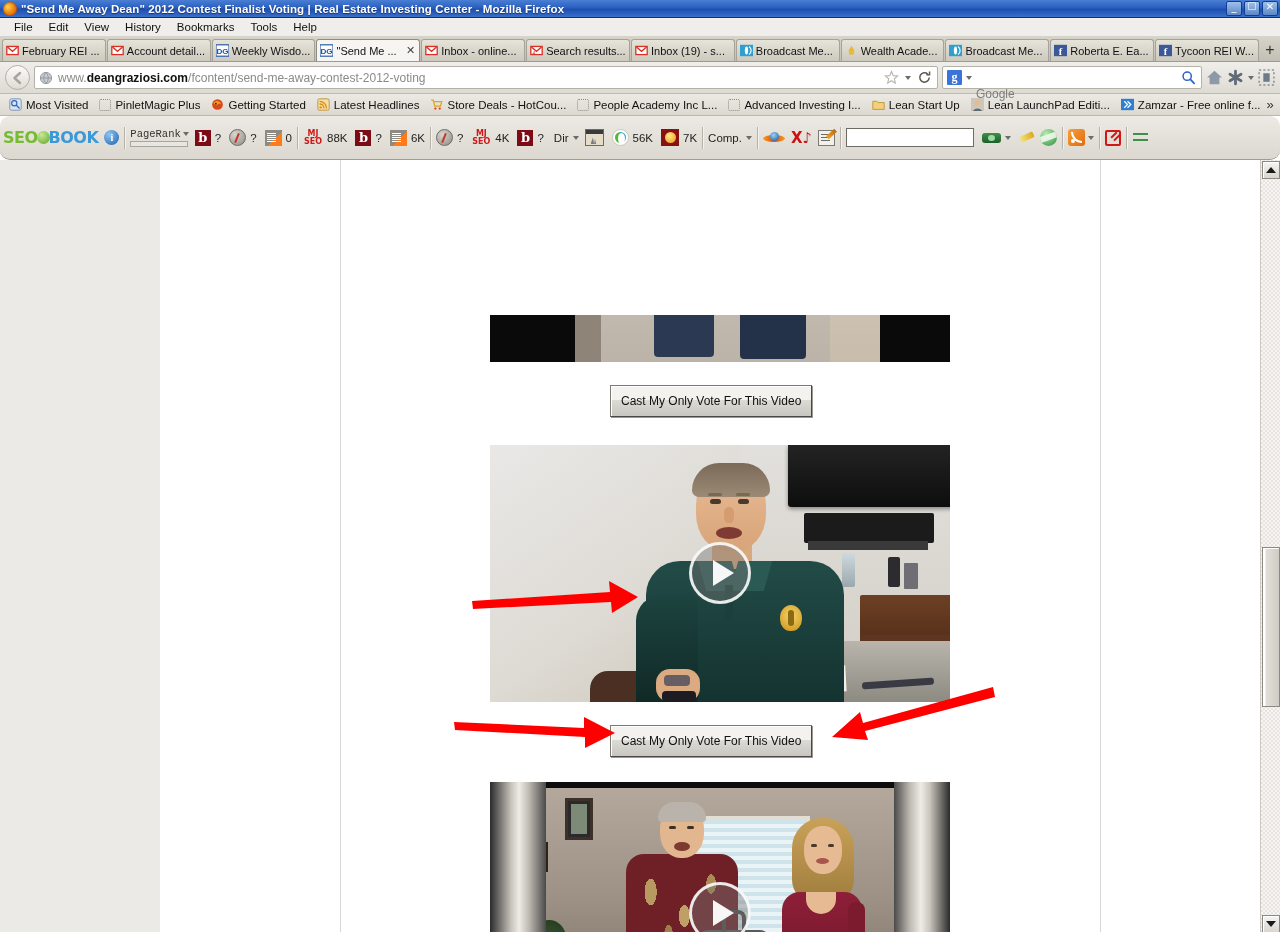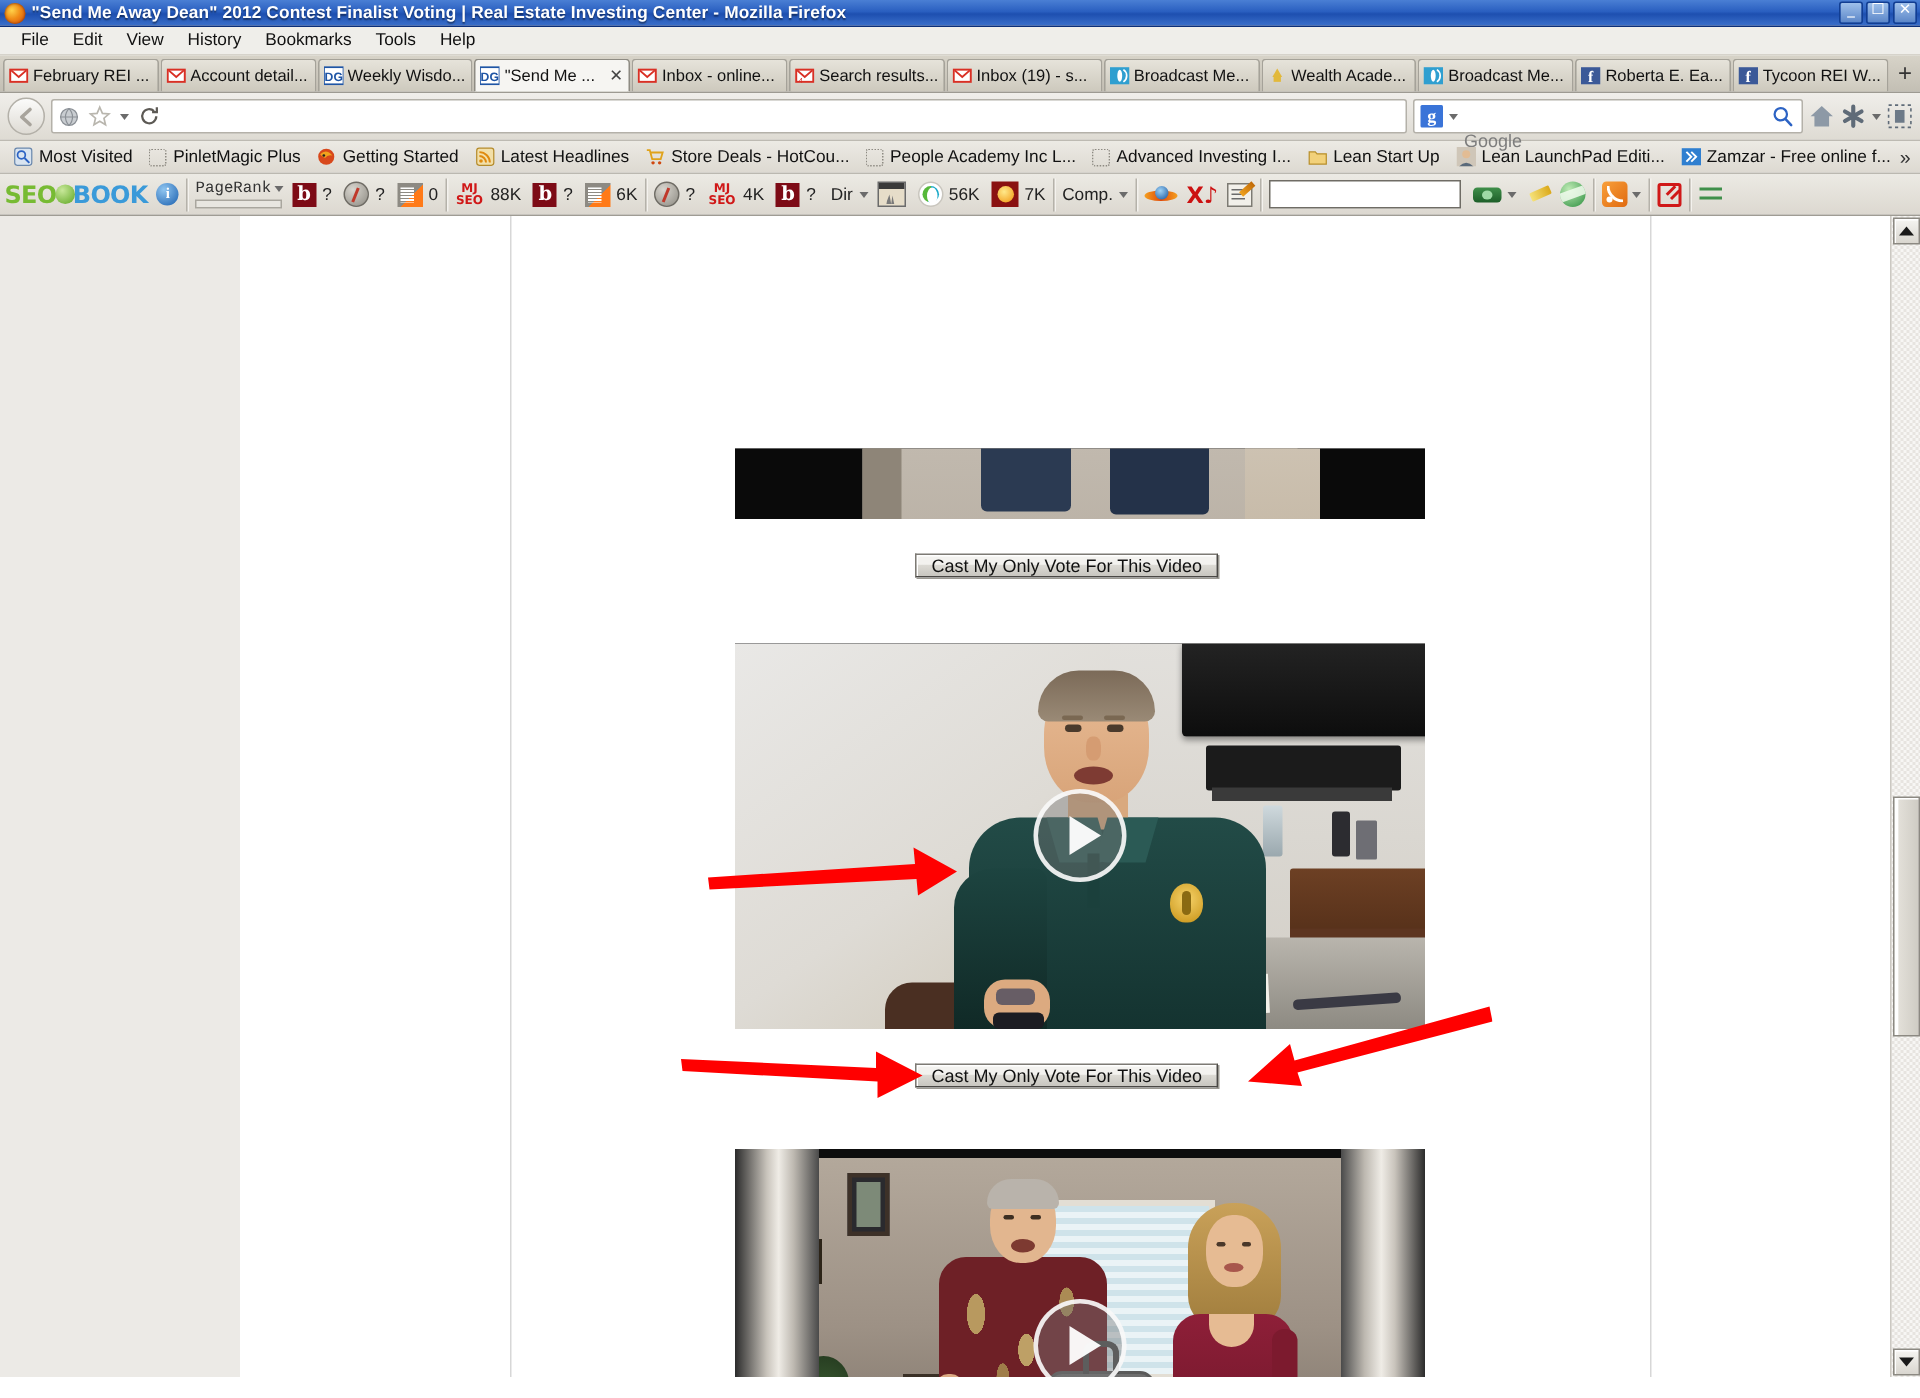--- a/index.html
+++ b/index.html
@@ -101,23 +101,24 @@
     border-bottom:1px solid #bbb8b0; overflow:hidden;
   }
   .bm{ display:flex;align-items:center;gap:4px; padding:1px 5px; font-size:11.5px;
        color:#111; white-space:nowrap; cursor:default; }
   .bmico{ width:13px;height:13px;flex:0 0 auto; }
   .bm-placeholder{ width:12px;height:12px;border:1px dotted #8d8a82;border-radius:2px;}
   #bmoverflow{ margin-left:auto; font-size:13px; color:#333; padding-right:4px; }
 
   
   #seotoolbar{
-    height:28px; background:linear-gradient(to bottom,#eceae4,#dcd8d0);
+    height:44px; background:linear-gradient(to bottom,#eceae4,#dcd8d0);
     display:flex; align-items:center; padding:0 3px; gap:0;
     border-bottom:1px solid #9f9c94;
+    border-radius:10px;
   }
   .sep{ width:1px; height:22px; background:#b5b2aa; margin:0 5px; flex:0 0 auto;
         box-shadow:1px 0 0 #f4f2ee;}
   .seogrp{ display:flex; align-items:center; gap:4px; flex:0 0 auto; }
   .slabel{ font-size:11.5px; color:#222; }
   #seologo{ display:flex; align-items:center; font-weight:bold; font-size:16px;
     letter-spacing:-.5px; font-family:"DejaVu Sans",sans-serif; }
   .sb-green{ color:#77bb33; } .sb-blue{ color:#3a9ad9; }
   .sb-ball{ width:13px;height:13px;border-radius:50%;
     background:radial-gradient(circle at 35% 30%,#c8e89a,#5da620);
@@ -356,21 +357,21 @@
 
   
   .playbtn{ position:absolute; width:62px; height:62px; border-radius:50%;
     border:3px solid rgba(255,255,255,.88); background:rgba(120,120,120,.42);
     display:flex; align-items:center; justify-content:center; }
   .playbtn .tri{ width:0;height:0;border-left:21px solid rgba(255,255,255,.95);
     border-top:13px solid transparent; border-bottom:13px solid transparent; margin-left:6px; }
 
   
   .votebtn{
-    position:absolute; height:16px; padding:0 10px;
+    position:absolute; height:32px; padding:0 10px;
     background:linear-gradient(to bottom,#f3f2ef 0 45%,#dddbd5 46%,#c8c6c0 100%);
     border:1px solid #7d7a74; border-right-color:#4a4845; border-bottom-color:#4a4845;
     box-shadow:inset 1px 1px 0 #ffffff, 1px 1px 0 #9b9992;
     font-size:12px; color:#111; display:flex; align-items:center; justify-content:center;
     white-space:nowrap; font-family:"Liberation Sans", sans-serif;
   }
 
   
   #keithbox{
     position:absolute; left:325px; top:400px; width:150px; height:77px;
@@ -523,20 +524,21 @@
   <div id="backbtn">
     <svg width="16" height="16" viewBox="0 0 16 16">
         <path d="M10 3 L4.5 8 L10 13" fill="none" stroke="#a8a49c" stroke-width="2.4" stroke-linecap="round" stroke-linejoin="round"></path>
       </svg>
   </div>
   <div id="urlbox">
     <svg class="globe" viewBox="0 0 16 16">
         <circle cx="8" cy="8" r="6.4" fill="#c9cdd1" stroke="#8b9096" stroke-width="1"></circle>
         <path d="M1.6 8 H14.4 M8 1.6 a9 9 0 0 1 0 12.8 a9 9 0 0 1 0 -12.8" fill="none" stroke="#8b9096" stroke-width=".9"></path>
       </svg>
+    <span id="urltext"><span>www.</span><b>deangraziosi.com</b><span>/fcontent/send-me-away-contest-2012-voting</span></span>
     <span class="navico">
       <svg width="15" height="15" viewBox="0 0 16 16">
           <path d="M8 1.6 L9.9 6 L14.6 6.3 L11 9.4 L12.1 14 L8 11.5 L3.9 14 L5 9.4 L1.4 6.3 L6.1 6 Z" fill="none" stroke="#b9b6ae" stroke-width="1.2"></path>
         </svg>
     </span>
     <span class="caret"></span>
     <span class="navico">
       <svg width="15" height="15" viewBox="0 0 16 16">
           <path d="M13 8 a5 5 0 1 1 -1.6 -3.7" fill="none" stroke="#5d5a55" stroke-width="1.6"></path>
           <path d="M13.4 1.6 L13.4 5 L10 5" fill="none" stroke="#5d5a55" stroke-width="1.6"></path>

